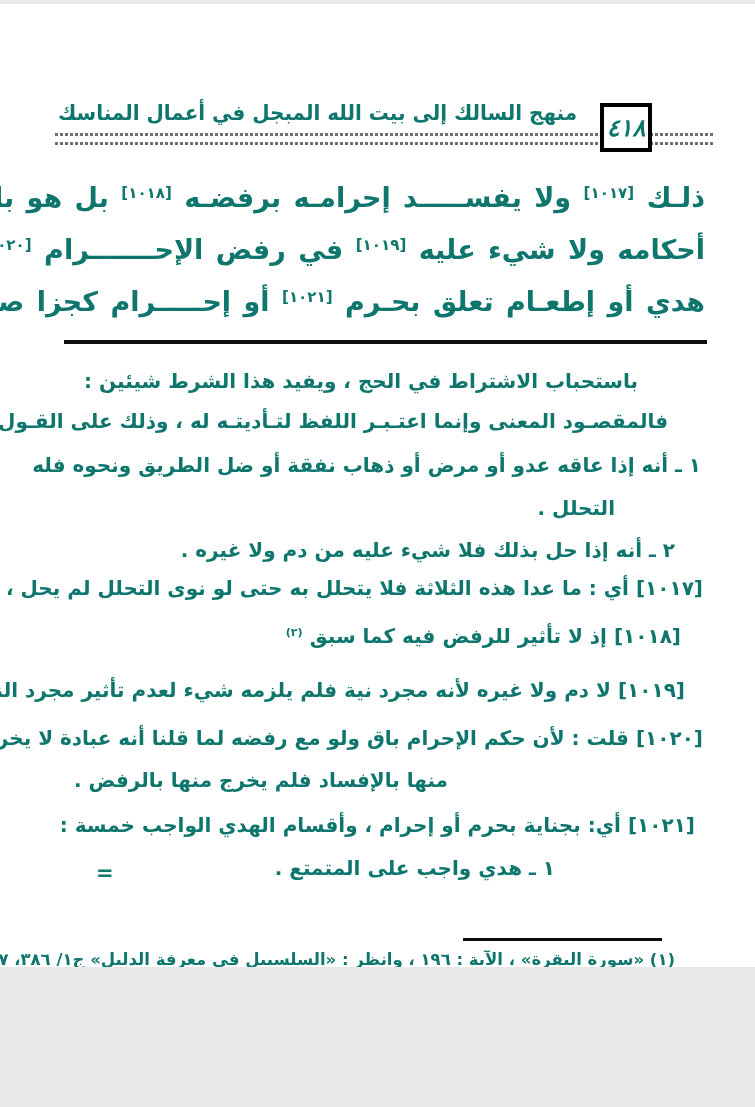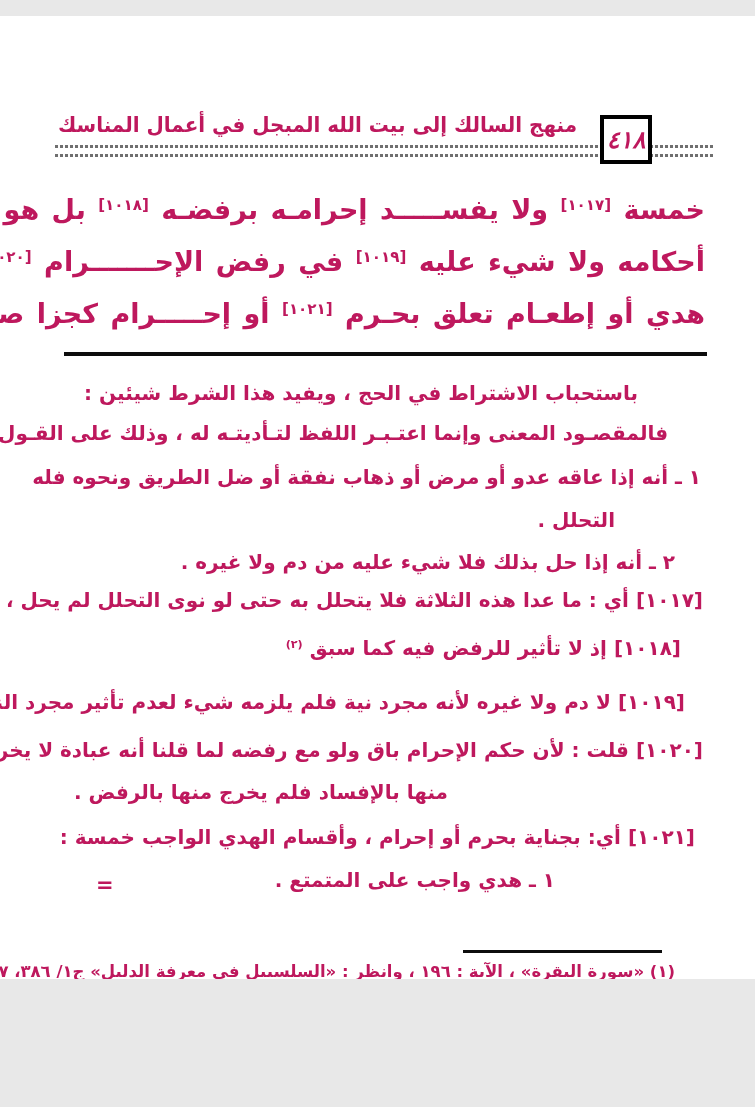--- a/index.html
+++ b/index.html
@@ -1,18 +1,18 @@
 <!DOCTYPE html>
 <html><head>
 <meta charset="utf-8">
 <style>
   html,body{margin:0;padding:0;background:#e8e8e8;}
   .page{
-    position:relative;width:755px;height:963px;margin:16px auto;
-    background:#ffffff;color:#be185d;
+    position:relative;width:755px;height:963px;margin:4px auto;
+    background:#ffffff;color:#0f766e;
     font-family:"DejaVu Sans",sans-serif;overflow:hidden;
   }
 
   
   .header-title{
     position:absolute;top:97px;left:58px;
     direction:rtl;white-space:nowrap;
     font-size:21px;font-weight:bold;
     transform:scaleX(.95);transform-origin:left center;
   }
@@ -70,21 +70,21 @@
   <div class="header-title" lang="ar">منهج السالك إلى بيت الله المبجل في أعمال المناسك</div>
 
   <div class="rule rule-1"></div>
   <div class="rule rule-2"></div>
 
   <div class="page-box">
     <span>٤١٨</span>
   </div>
 
   <div class="main" lang="ar" dir="rtl">
-      <div class="tline" style="padding-right: 0px;"><span class="seg-t">خمسة </span><span class="seg-sup">[١٠١٧]</span><span class="seg-t"> ولا يفســـــد إحرامـه برفضـه </span><span class="seg-sup">[١٠١٨]</span><span class="seg-t"> بل هو باق يلزمـه</span></div>
+      <div class="tline" style="padding-right: 0px;"><span class="seg-t">ذلـك </span><span class="seg-sup">[١٠١٧]</span><span class="seg-t"> ولا يفســـــد إحرامـه برفضـه </span><span class="seg-sup">[١٠١٨]</span><span class="seg-t"> بل هو باق يلزمـه</span></div>
       <div class="tline" style="padding-right: 0px;"><span class="seg-t">أحكامه ولا شيء عليه </span><span class="seg-sup">[١٠١٩]</span><span class="seg-t"> في رفض الإحـــــــرام </span><span class="seg-sup">[١٠٢٠]</span></div>
       <div class="tline" style="padding-right: 0px;"><span class="seg-t">هدي أو إطعـام تعلق بحـرم </span><span class="seg-sup">[١٠٢١]</span><span class="seg-t"> أو إحـــــرام كجزا صيـــــد ودم</span></div>
     </div>
 
   <div class="sep"></div>
 
   <div class="commentary" lang="ar" dir="rtl">
       <div class="tline" style="padding-right: 65px; margin-top: 6px;"><span class="seg-t">باستحباب الاشتراط في الحج ، ويفيد هذا الشرط شيئين :</span></div>
       <div class="tline" style="padding-right: 35px; margin-top: 0px;"><span class="seg-t">فالمقصـود المعنى وإنما اعتـبـر اللفظ لتـأديتـه له ، وذلك على القـول</span></div>
       <div class="tline" style="padding-right: 2px; margin-top: 4px;"><span class="seg-t">١ ـ أنه إذا عاقه عدو أو مرض أو ذهاب نفقة أو ضل الطريق ونحوه فله</span></div>

